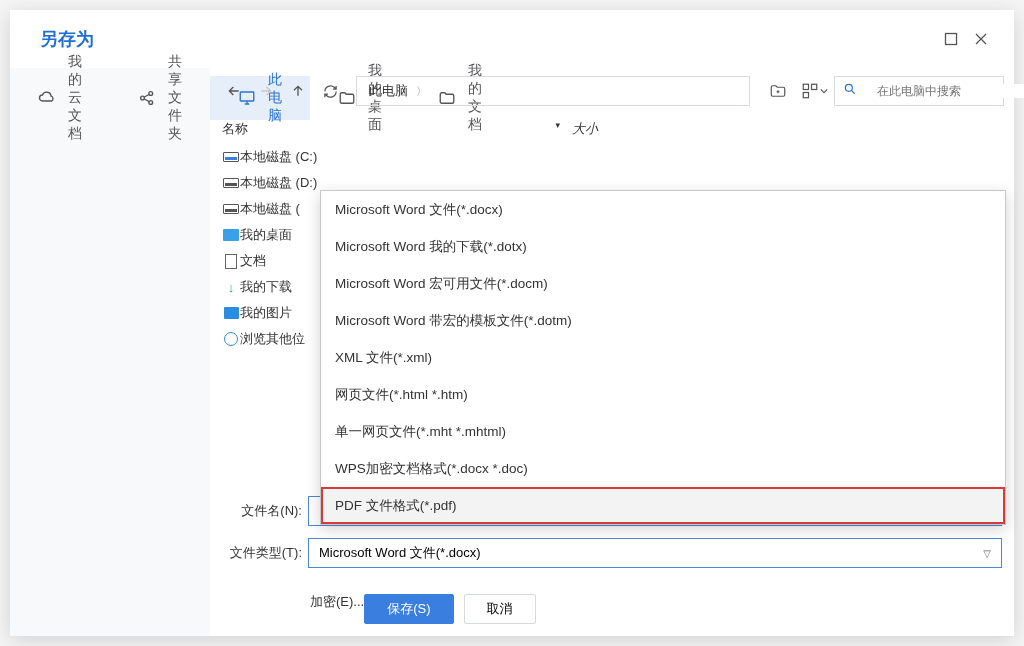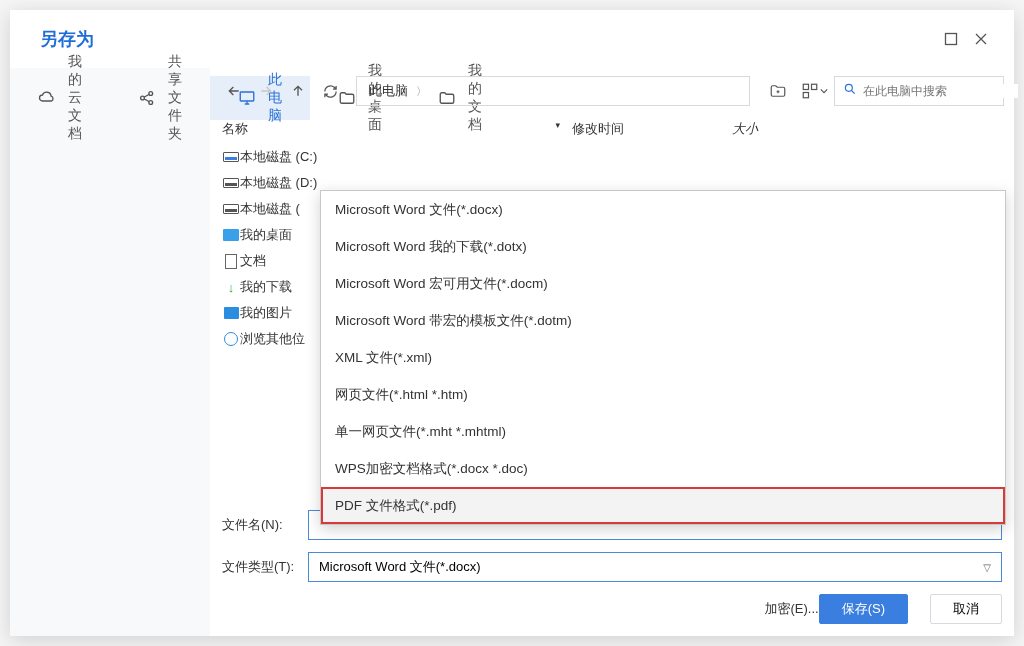--- a/index.html
+++ b/index.html
@@ -21,43 +21,43 @@
 
 
 .main { flex: 1; display: flex; flex-direction: column; position: relative; min-width: 0; }
 
 .toolbar { height: 46px; display: flex; align-items: center; gap: 4px; padding: 0 10px; }
 .navbtn { width: 28px; height: 28px; display: flex; align-items: center; justify-content: center; color: #555; cursor: pointer; border-radius: 3px; }
 .navbtn.disabled { color: #c6c6c6; }
 .breadcrumb-box { flex: 1; height: 30px; border: 1px solid #d6d9de; margin: 0 8px; display: flex; align-items: center; padding: 0 12px; font-size: 13px; color: #333; gap: 8px; }
 .breadcrumb-box .chev { color: #888; font-size: 11px; }
 .toolbtn { width: 32px; height: 28px; display: flex; align-items: center; justify-content: center; color: #555; cursor: pointer; }
-.search-box { width: 170px; height: 30px; border: 1px solid #d6d9de; display: flex; align-items: center; padding: 0 8px; gap: 6px; }
+.search-box { width: 170px; height: 30px; border: 1px solid #d6d9de; display: flex; align-items: center; padding: 0 8px; gap: 20px; }
 .search-box input { border: none; outline: none; flex: 1; font-size: 12px; color: #666; }
 .search-box .sicon { color: #2a72d6; }
 
 .columns { height: 30px; display: flex; align-items: center; font-size: 13px; color: #333; padding: 0 12px; }
 .col-name { width: 350px; }
 .col-name .tri { font-size: 9px; color: #333; margin-left: 4px; vertical-align: middle; float: right; margin-right: 12px; }
 .col-mod { width: 160px; }
 .col-size { flex: 1; font-style: italic; }
 
 .filelist { flex: 1; overflow: hidden; padding: 0 12px; display: flex; flex-direction: column; gap: 0; position: relative; }
 .file-row { height: 26px; display: flex; align-items: center; gap: 0; font-size: 13px; color: #333; cursor: pointer; }
 .file-row .ficon { width: 18px; height: 18px; display: flex; align-items: center; justify-content: center; }
 
 .bottom { padding: 4px 12px 12px 12px; display: flex; flex-direction: column; gap: 12px; }
 .form-row { display: flex; align-items: center; gap: 6px; }
-.form-label { width: 80px; font-size: 13px; color: #333; }
+.form-label { width: 80px; text-align: right; font-size: 13px; color: #333; }
 .form-input { flex: 1; height: 30px; border: 1px solid #4a88d9; padding: 0 10px; font-size: 13px; outline: none; background: #fff; }
 .filetype-box { flex: 1; height: 30px; border: 1px solid #4a88d9; padding: 0 10px; font-size: 13px; display: flex; align-items: center; justify-content: space-between; background: #fff; cursor: pointer; }
 .filetype-box .dd { color: #666; font-size: 10px; }
-.encrypt-row { display: flex; align-items: center; justify-content: flex-end; }
+.encrypt-row { display: flex; align-items: center; justify-content: flex-start; }
 .encrypt-link { font-size: 13px; color: #333; cursor: pointer; padding-left: 88px; }
-.btn-row { display: flex; gap: 22px; }
+.btn-row { display: flex; gap: 10px; margin-top: 14px; }
 .btn { height: 30px; padding: 0 22px; font-size: 13px; border: 1px solid #d6d9de; background: #fff; cursor: pointer; display: flex; align-items: center; border-radius: 2px; }
 .btn.primary { background: #3a7ee0; border-color: #3a7ee0; color: #fff; }
 
 
 .dropdown { position: absolute; left: 310px; top: 180px; width: 686px; background: #fff; border: 1px solid #c8c8c8; box-shadow: 0 4px 14px rgba(0,0,0,.18); z-index: 50; }
 .dd-item { height: 37px; display: flex; align-items: center; padding: 0 14px; font-size: 13.5px; color: #333; cursor: pointer; }
 .dd-item.highlight { outline: 2px solid #d83a3a; outline-offset: -2px; background: #f3f3f3; }
 
 
 .disk-ic { width: 16px; height: 10px; border: 1px solid #555; border-radius: 1px; position: relative; }
@@ -189,21 +189,20 @@
           </span>
           <input placeholder="在此电脑中搜索" style="">
         </div>
       </div>
 
       <div class="columns">
         <div class="col-name">
           <span>名称</span>
           <span class="tri">▾</span>
         </div>
-        <div class="col-mod">修改时间</div>
         <div class="col-size">大小</div>
       </div>
 
       <div class="filelist">
         <div class="file-row">
             <span class="ficon">
               <span class="disk-ic blue"></span>
             </span>
             <span>本地磁盘 (C:)</span>
           </div>

